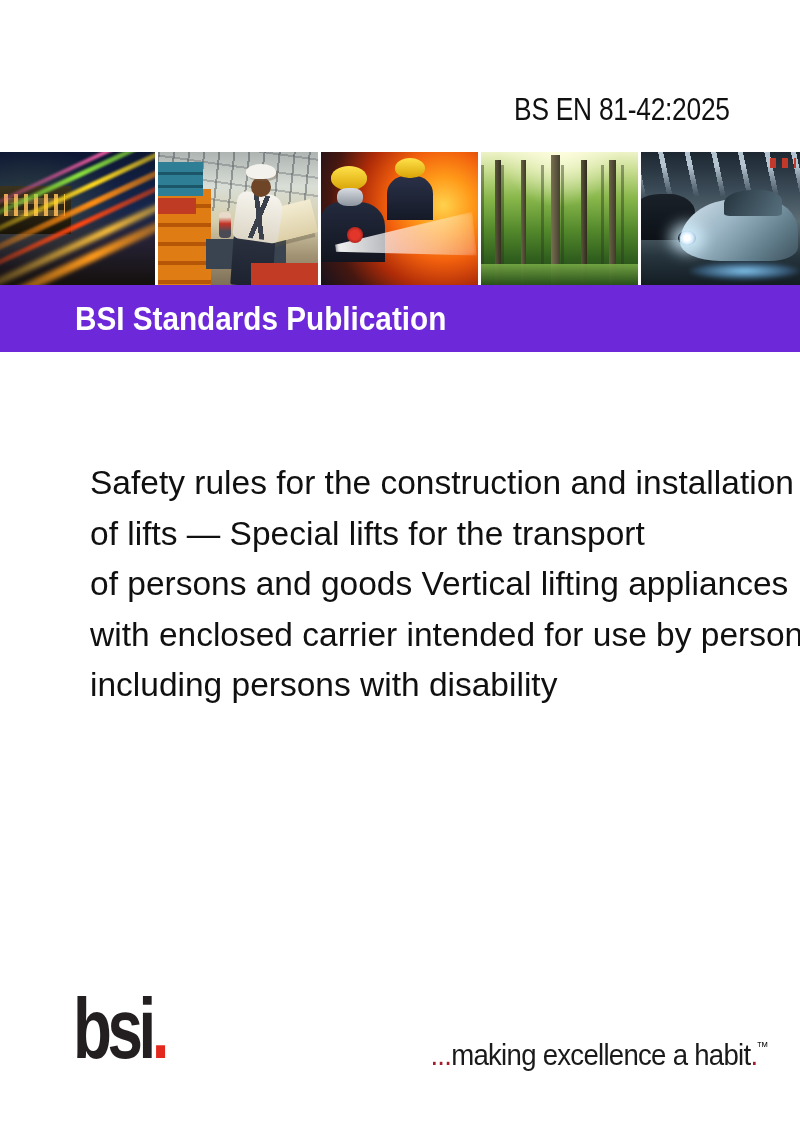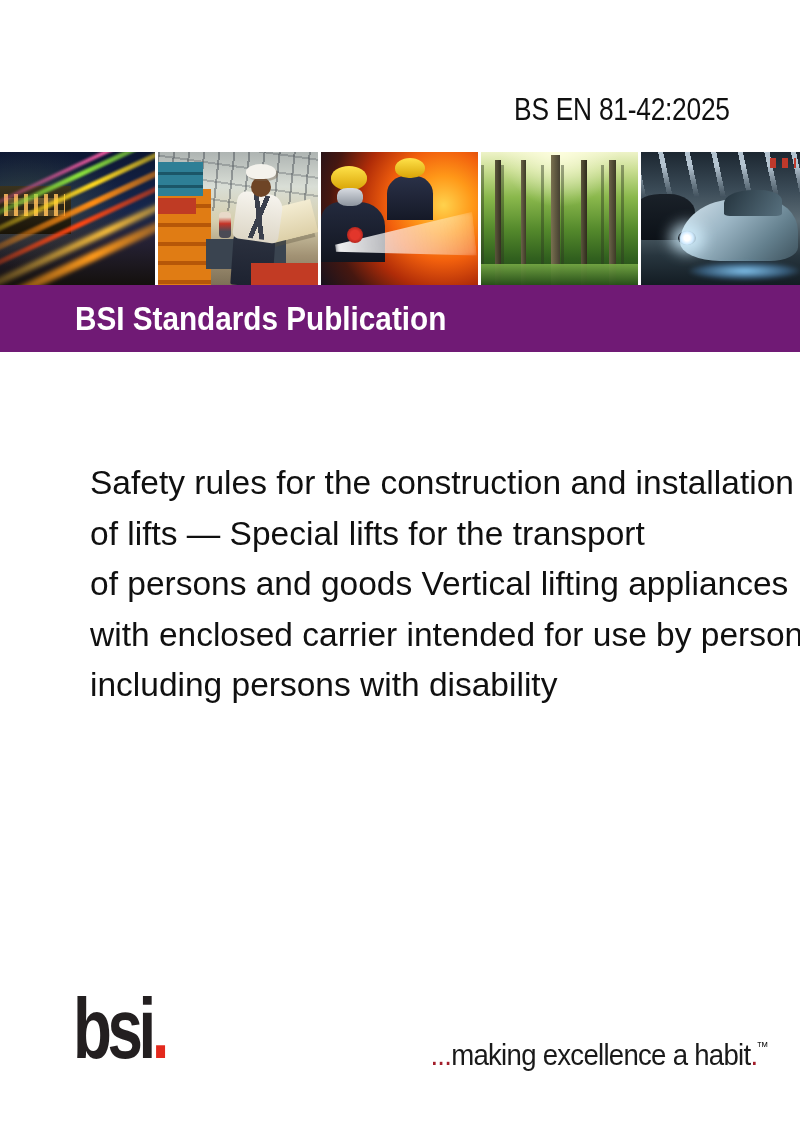--- a/index.html
+++ b/index.html
@@ -187,21 +187,21 @@
     <div class="roof-lights"></div>
     <div class="red-tags"></div>
     <div class="car-back"></div>
     <div class="car"></div>
     <div class="windshield"></div>
     <div class="headlight"></div>
     <div class="underglow"></div>
   </div>
 </div>
 
-<div class="banner" style="background-color: #701a75;">
+<div class="banner" style="background-color: #6d28d9;">
   <span class="banner-text">BSI Standards Publication</span>
 </div>
 
 <div class="title">
   <div class="title-line">Safety rules for the construction and installation</div>
   <div class="title-line">of lifts — Special lifts for the transport</div>
   <div class="title-line">of persons and goods Vertical lifting appliances</div>
   <div class="title-line">with enclosed carrier intended for use by persons</div>
   <div class="title-line">including persons with disability</div>
 </div>

